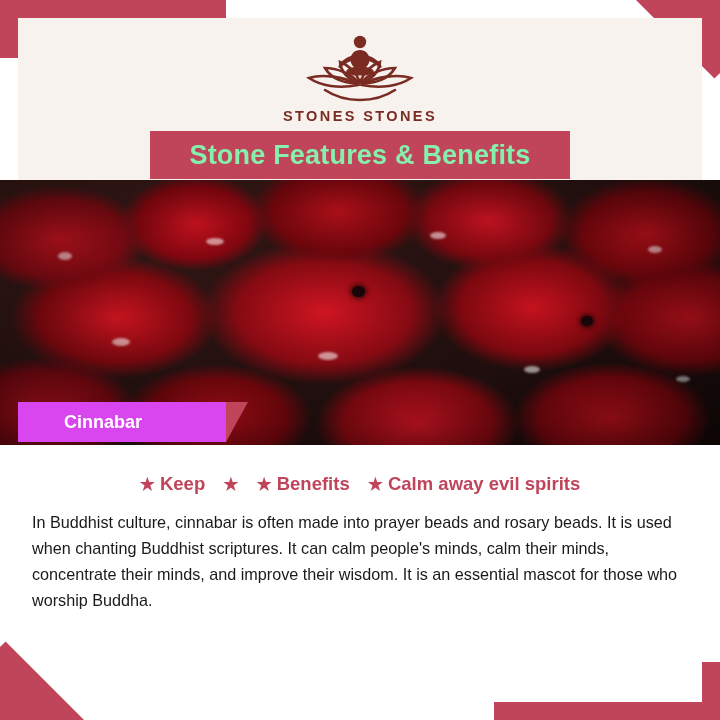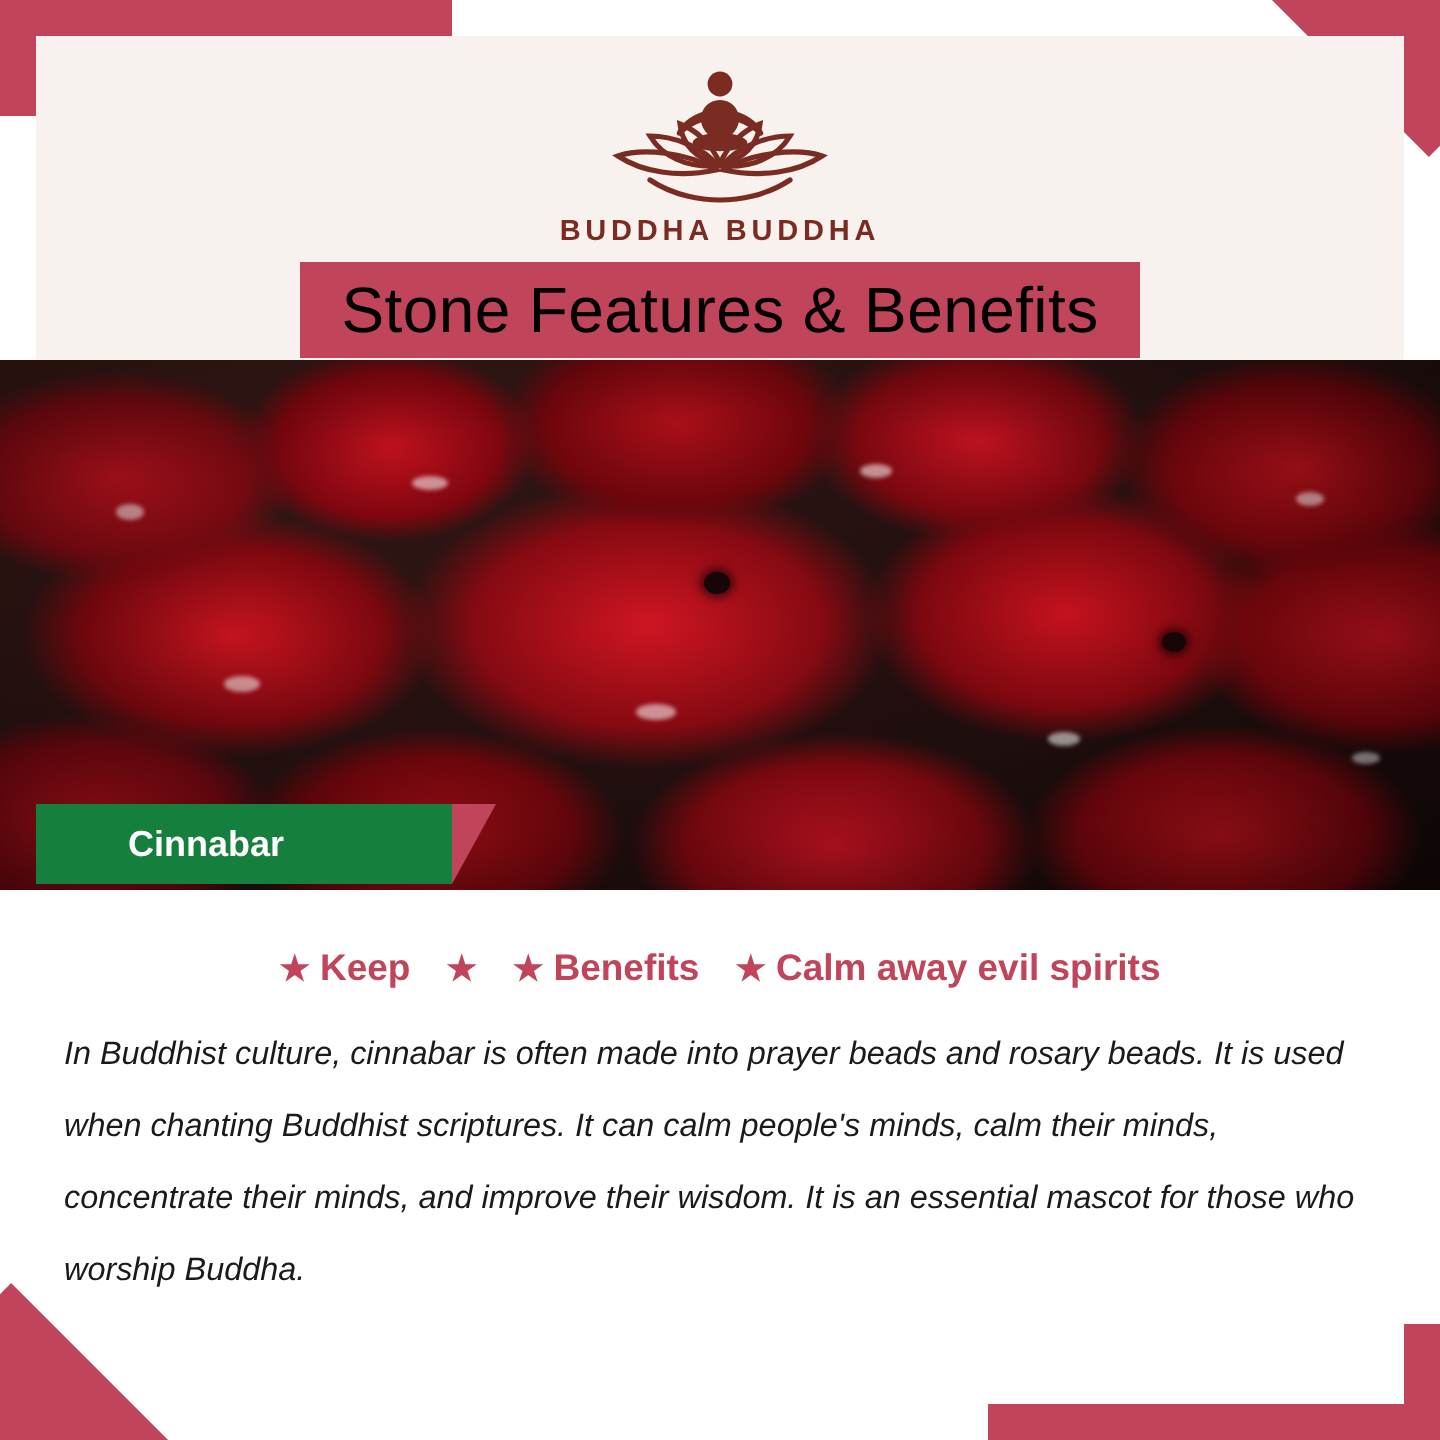--- a/index.html
+++ b/index.html
@@ -87,23 +87,23 @@
     top: 131px;
     left: 150px;
     width: 420px;
     height: 48px;
     background: #c0445a;
     display: flex;
     align-items: center;
     justify-content: center;
   }
   .headline-band .title {
-    color: #000000;
-    font-size: 32px;
-    font-weight: normal;
+    color: #86efac;
+    font-size: 27px;
+    font-weight: bold;
     letter-spacing: 0.2px;
   }
 
   
   .hero {
     position: absolute;
     top: 180px;
     left: 0;
     width: 720px;
     height: 265px;
@@ -147,21 +147,21 @@
     background: radial-gradient(ellipse at 50% 45%, rgba(0,0,0,0) 45%, rgba(0,0,0,0.42) 100%);
   }
 
   
   .name-tab {
     position: absolute;
     top: 402px;
     left: 18px;
     width: 208px;
     height: 40px;
-    background: #15803d;
+    background: #d946ef;
     display: flex;
     align-items: center;
   }
   .name-tab .tab-label {
     color: #ffffff;
     font-size: 18px;
     font-weight: bold;
     padding-left: 46px;
   }
   .name-tab-notch {
@@ -199,24 +199,23 @@
     white-space: nowrap;
   }
   .benefit .star {
     font-size: 17px;
     line-height: 1;
     color: #c0445a;
   }
   .description {
     margin: 14px 14px 0 14px;
     font-size: 16.2px;
-    line-height: 36px;
+    line-height: 26px;
     color: #1a1a1a;
     text-align: left;
-    font-style: italic;
   }
 </style>
 </head>
 <body>
 
 <div class="page">
 
   <div class="corner corner-tl"></div>
   <div class="corner corner-tl-v"></div>
   <div class="corner corner-tr-diag"></div>
@@ -242,21 +241,21 @@
 
           <path d="M74 55 C58 56 46 50 40 40 C51 40 66 45 74 55z"></path>
           <path d="M76 55 C92 56 104 50 110 40 C99 40 84 45 76 55z"></path>
 
           <path d="M73 57 C54 61 36 58 24 50 C36 46 59 48 73 57z"></path>
           <path d="M77 57 C96 61 114 58 126 50 C114 46 91 48 77 57z"></path>
 
           <path d="M40 62 C52 70 66 72 75 72 C84 72 98 70 110 62"></path>
         </g>
       </svg>
-      <div class="brand-name">BUDDHA BUDDHA</div>
+      <div class="brand-name">STONES STONES</div>
     </div>
   </div>
 
   <div class="headline-band">
     <span class="title">Stone Features &amp; Benefits</span>
   </div>
 
   <div class="hero">
     <div class="hero-bg"></div>
     <div class="hero-hole" style="left:352px; top:106px; width:13px; height:11px;"></div>

